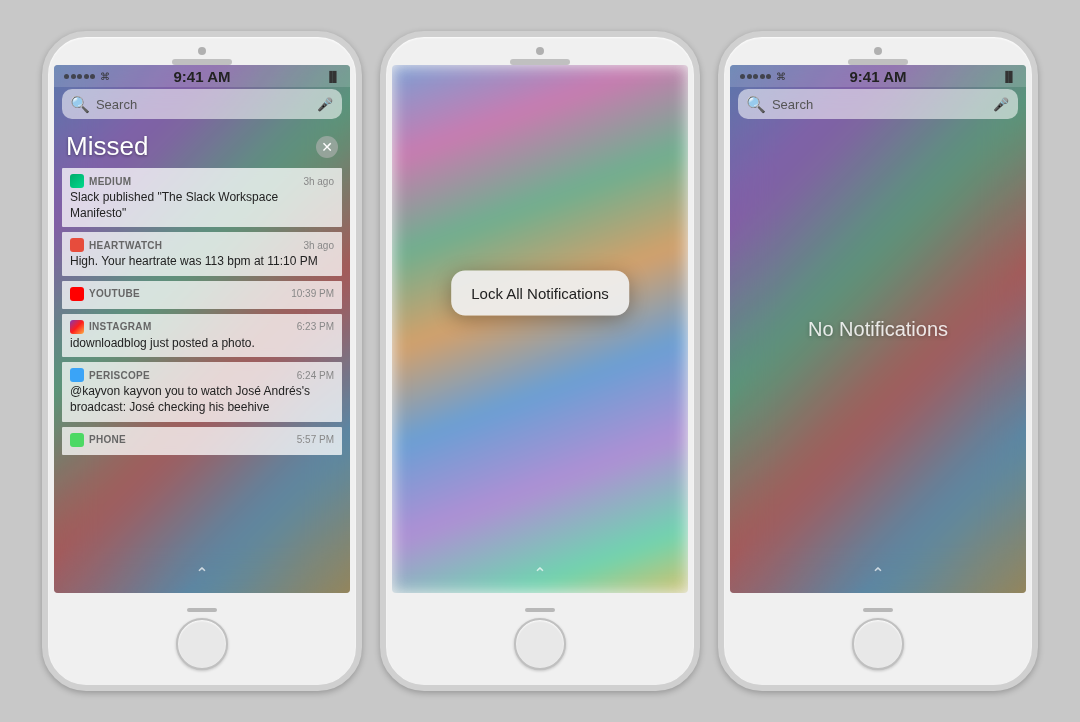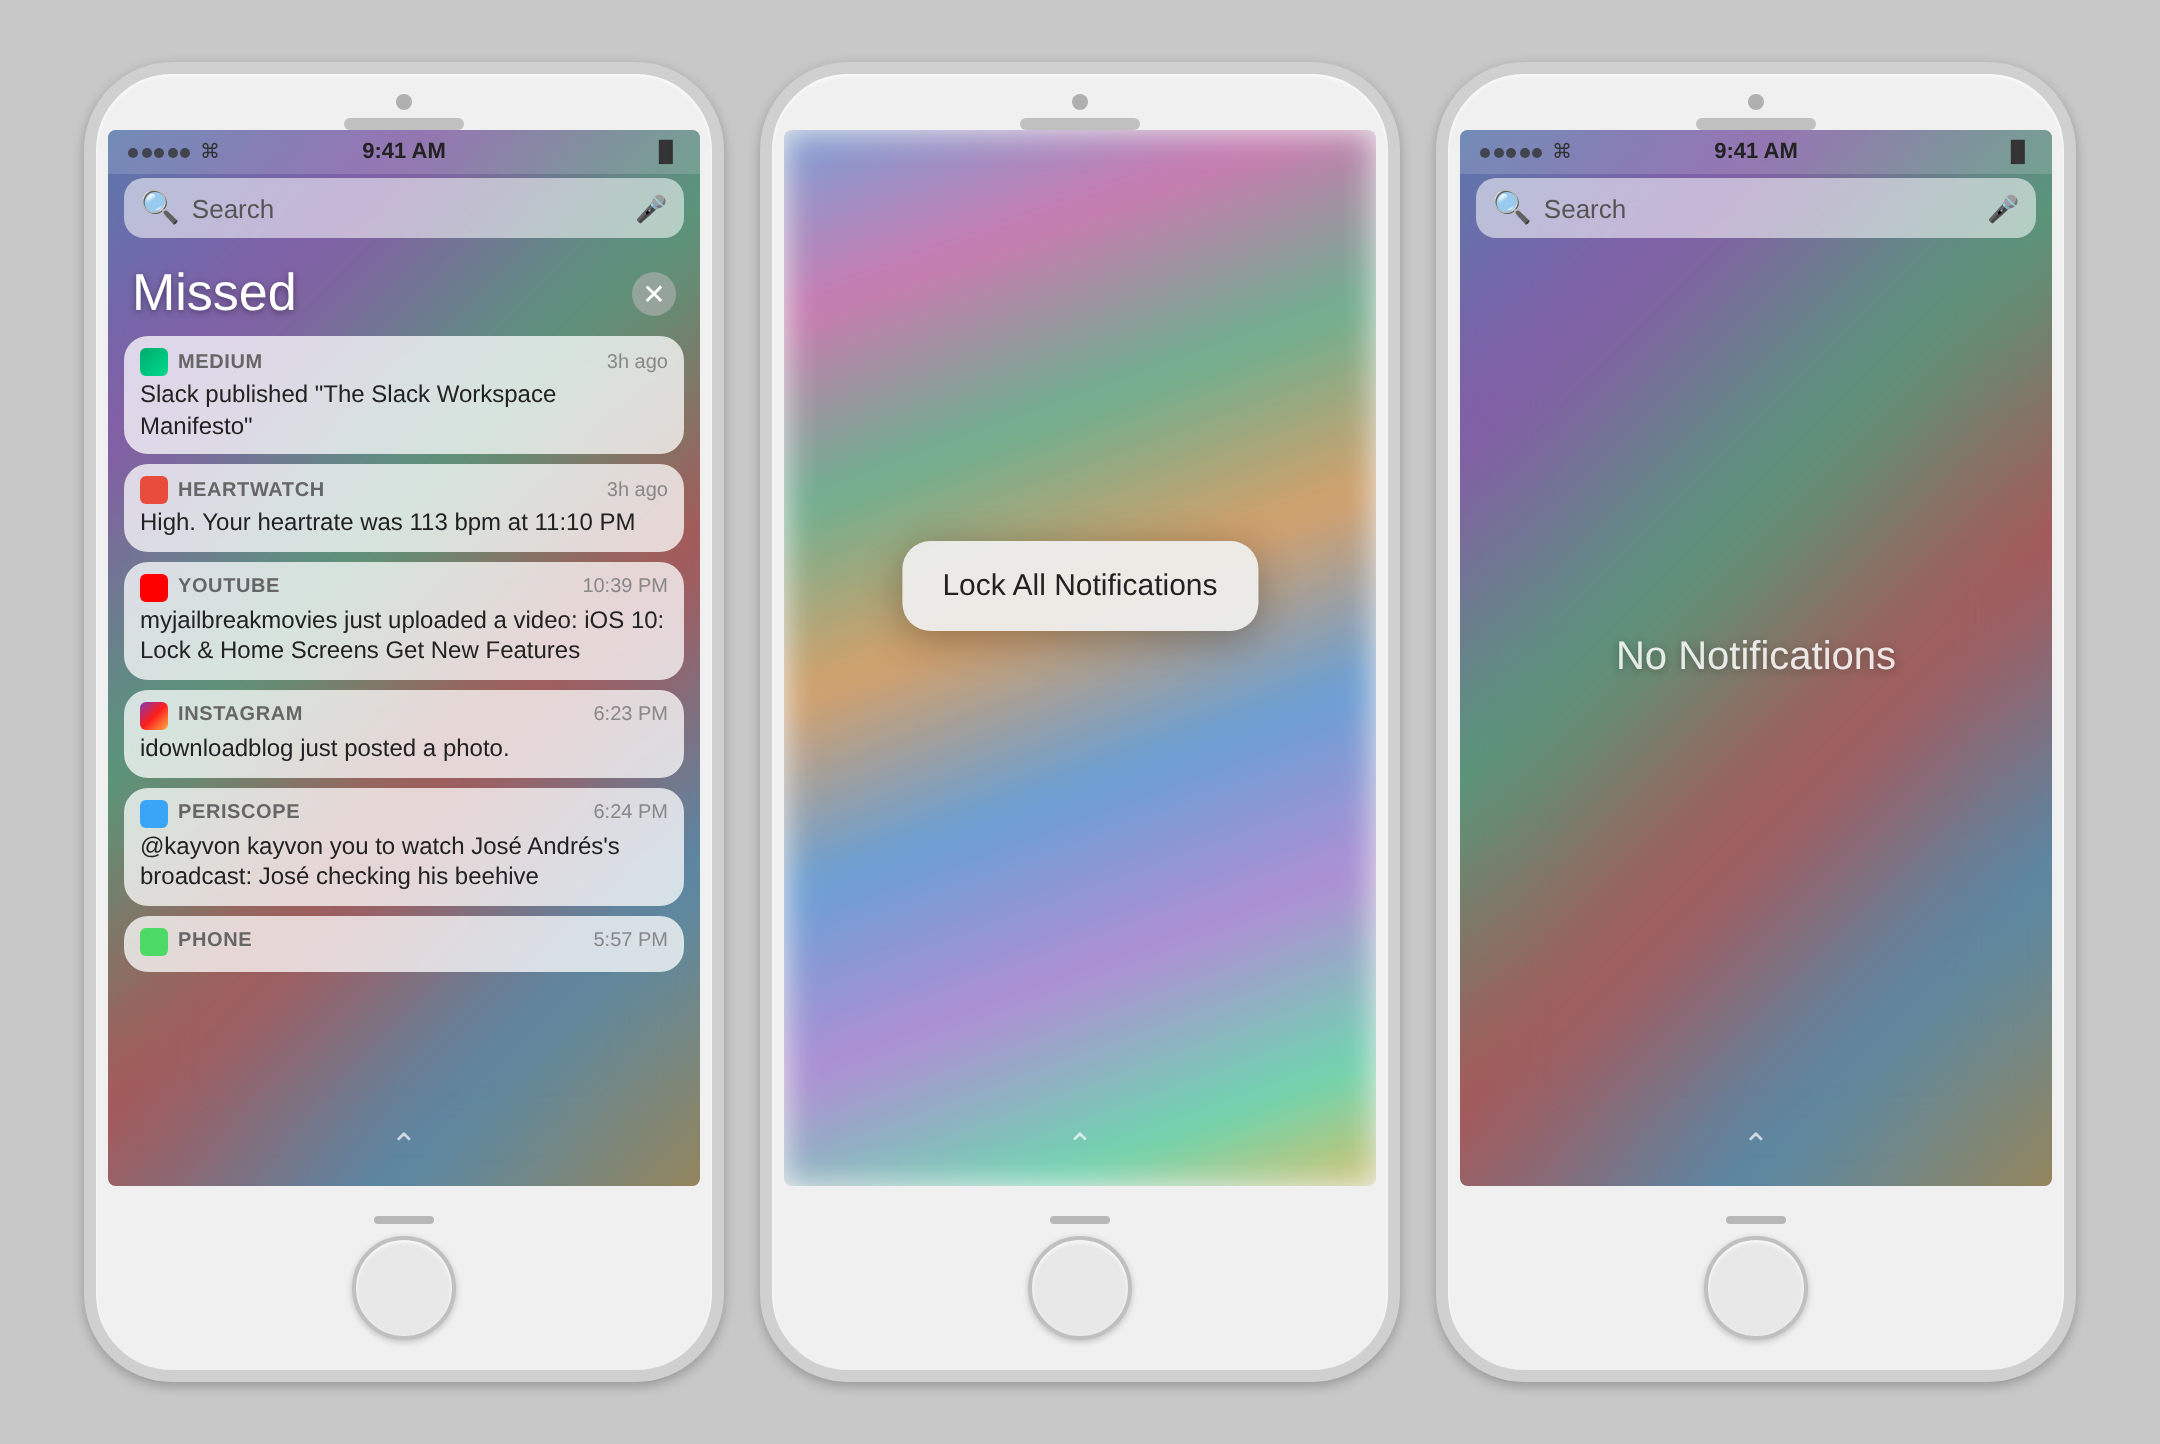--- a/index.html
+++ b/index.html
@@ -140,21 +140,21 @@
     }
     .wifi-icon {
       font-size: 10px;
       color: #333;
       margin-left: 3px;
     }
     .status-time {
       position: absolute;
       left: 50%;
       transform: translateX(-50%);
-      font-size: 11px;
+      font-size: 15px;
       font-weight: 600;
       color: #222;
     }
     .status-right {
       display: flex;
       align-items: center;
       gap: 3px;
     }
     .battery-icon {
       font-size: 10px;
@@ -216,21 +216,21 @@
       display: flex;
       align-items: center;
       justify-content: center;
       font-size: 14px;
       color: #fff;
     }
 
     
     .notif-card {
       background: rgba(255,255,255,0.75);
-      border-radius: 12px;
+      border-radius: 1px;
       margin-bottom: 5px;
       padding: 6px 8px;
       backdrop-filter: blur(4px);
     }
     .notif-header {
       display: flex;
       align-items: center;
       justify-content: space-between;
       margin-bottom: 2px;
     }
@@ -383,21 +383,20 @@
       </div>
 
       <div class="notif-card">
         <div class="notif-header">
           <div class="notif-app-info">
             <div class="app-icon icon-youtube"></div>
             <span class="app-name">YOUTUBE</span>
           </div>
           <span class="notif-time">10:39 PM</span>
         </div>
-        <div class="notif-body">myjailbreakmovies just uploaded a video: iOS 10: Lock &amp; Home Screens Get New Features</div>
       </div>
 
       <div class="notif-card">
         <div class="notif-header">
           <div class="notif-app-info">
             <div class="app-icon icon-instagram"></div>
             <span class="app-name">INSTAGRAM</span>
           </div>
           <span class="notif-time">6:23 PM</span>
         </div>

